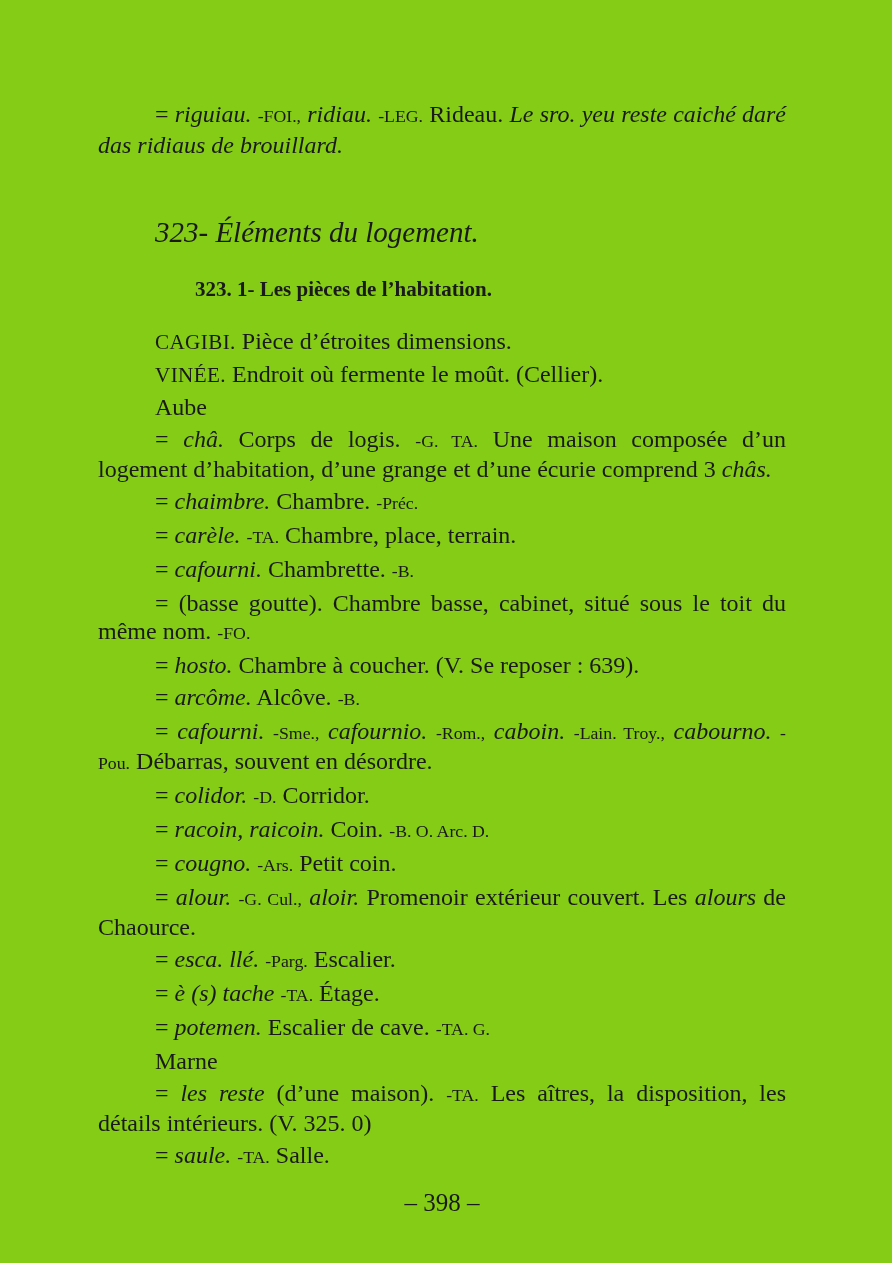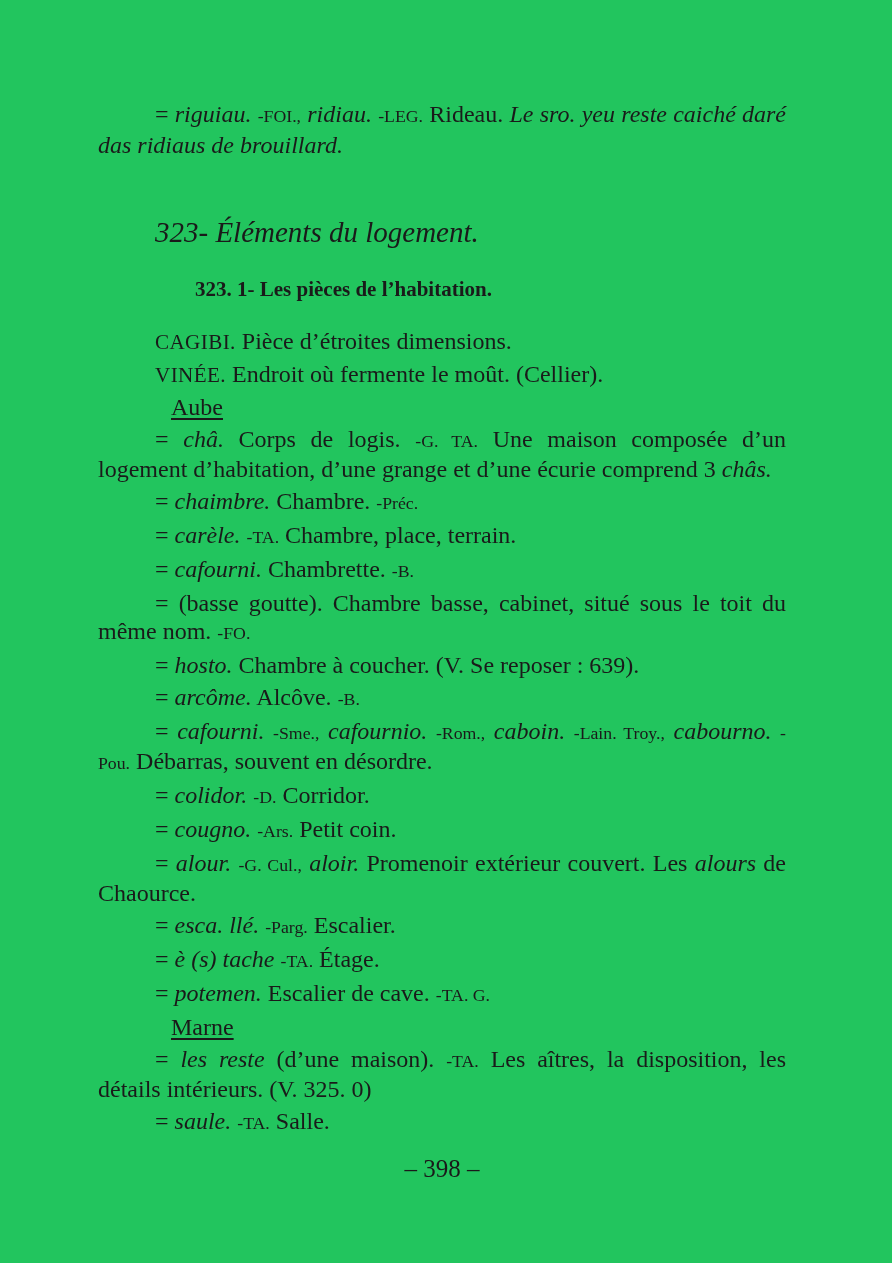--- a/index.html
+++ b/index.html
@@ -1,21 +1,21 @@
 <!DOCTYPE html>
 <html lang="fr"><head>
 <meta charset="utf-8">
 <style>
   html,body{margin:0;padding:0;background:#ffffff;}
   .page{
     position:relative;
     width:892px;height:1263px;
     box-sizing:border-box;
     padding:100px 106px 0 98px;
-    background:#22c55e;
+    background:#84cc16;
     color:#1a1a1a;
     font-family:"Liberation Serif","DejaVu Serif",serif;
     font-size:24px;
     overflow:hidden;
   }
   p{margin:0;text-align:justify;text-indent:57px;line-height:28px;}
   .intro{line-height:29px;}
   .section-heading{
     font-size:29px;font-style:italic;font-weight:normal;
     margin:56px 0 0 57px;line-height:33px;
@@ -23,21 +23,21 @@
   .subsection-heading{
     font-size:21px;font-weight:bold;
     margin:25px 0 0 97px;line-height:30px;
   }
   .entries{margin-top:23px;}
   .entry{margin-top:4px;}
   .entry:first-child{margin-top:12px;}
   .run-r{}
   .run-i{font-style:italic;}
   .run-a{font-size:0.74em;}
-  .run-u{text-decoration:underline;text-underline-offset:3px;margin-left:16px;}
+  .run-u{text-underline-offset:3px;}
   .run-c{font-size:0.88em;letter-spacing:0.4px;}
   .page-number{
     margin-top:18px;text-align:center;
     font-size:25px;line-height:28px;text-indent:0;
   }
 </style>
 </head>
 <body>
 
 <div class="page">
@@ -53,20 +53,21 @@
       <p class="entry"><span class="run-u">Aube</span></p>
       <p class="entry"><span class="run-r">= </span><span class="run-i">châ.</span><span class="run-r"> Corps de logis. </span><span class="run-a">-G. TA.</span><span class="run-r"> Une maison composée d’un logement d’habitation, d’une grange et d’une écurie comprend 3 </span><span class="run-i">châs.</span></p>
       <p class="entry"><span class="run-r">= </span><span class="run-i">chaimbre.</span><span class="run-r"> Chambre. </span><span class="run-a">-Préc.</span></p>
       <p class="entry"><span class="run-r">= </span><span class="run-i">carèle.</span><span class="run-r"> </span><span class="run-a">-TA.</span><span class="run-r"> Chambre, place, terrain.</span></p>
       <p class="entry"><span class="run-r">= </span><span class="run-i">cafourni.</span><span class="run-r"> Chambrette. </span><span class="run-a">-B.</span></p>
       <p class="entry"><span class="run-r">= (basse goutte). Chambre basse, cabinet, situé sous le toit du même nom. </span><span class="run-a">-FO.</span></p>
       <p class="entry"><span class="run-r">= </span><span class="run-i">hosto.</span><span class="run-r"> Chambre à coucher. (V. Se reposer : 639).</span></p>
       <p class="entry"><span class="run-r">= </span><span class="run-i">arcôme.</span><span class="run-r"> Alcôve. </span><span class="run-a">-B.</span></p>
       <p class="entry"><span class="run-r">= </span><span class="run-i">cafourni.</span><span class="run-r"> </span><span class="run-a">-Sme.,</span><span class="run-r"> </span><span class="run-i">cafournio.</span><span class="run-r"> </span><span class="run-a">-Rom.,</span><span class="run-r"> </span><span class="run-i">caboin.</span><span class="run-r"> </span><span class="run-a">-Lain. Troy.,</span><span class="run-r"> </span><span class="run-i">cabourno.</span><span class="run-r"> </span><span class="run-a">-Pou.</span><span class="run-r"> Débarras, souvent en désordre.</span></p>
       <p class="entry"><span class="run-r">= </span><span class="run-i">colidor.</span><span class="run-r"> </span><span class="run-a">-D.</span><span class="run-r"> Corridor.</span></p>
+      <p class="entry"><span class="run-r">= </span><span class="run-i">racoin, raicoin.</span><span class="run-r"> Coin. </span><span class="run-a">-B. O. Arc. D.</span></p>
       <p class="entry"><span class="run-r">= </span><span class="run-i">cougno.</span><span class="run-r"> </span><span class="run-a">-Ars.</span><span class="run-r"> Petit coin.</span></p>
       <p class="entry"><span class="run-r">= </span><span class="run-i">alour.</span><span class="run-r"> </span><span class="run-a">-G. Cul.,</span><span class="run-r"> </span><span class="run-i">aloir.</span><span class="run-r"> Promenoir extérieur couvert. Les </span><span class="run-i">alours</span><span class="run-r"> de Chaource.</span></p>
       <p class="entry"><span class="run-r">= </span><span class="run-i">esca. llé.</span><span class="run-r"> </span><span class="run-a">-Parg.</span><span class="run-r"> Escalier.</span></p>
       <p class="entry"><span class="run-r">= </span><span class="run-i">è (s) tache </span><span class="run-a">-TA.</span><span class="run-r"> Étage.</span></p>
       <p class="entry"><span class="run-r">= </span><span class="run-i">potemen.</span><span class="run-r"> Escalier de cave. </span><span class="run-a">-TA. G.</span></p>
       <p class="entry"><span class="run-u">Marne</span></p>
       <p class="entry"><span class="run-r">= </span><span class="run-i">les reste</span><span class="run-r"> (d’une maison). </span><span class="run-a">-TA.</span><span class="run-r"> Les aîtres, la disposition, les détails intérieurs. (V. 325. 0)</span></p>
       <p class="entry"><span class="run-r">= </span><span class="run-i">saule.</span><span class="run-r"> </span><span class="run-a">-TA.</span><span class="run-r"> Salle.</span></p>
     </div>
 

